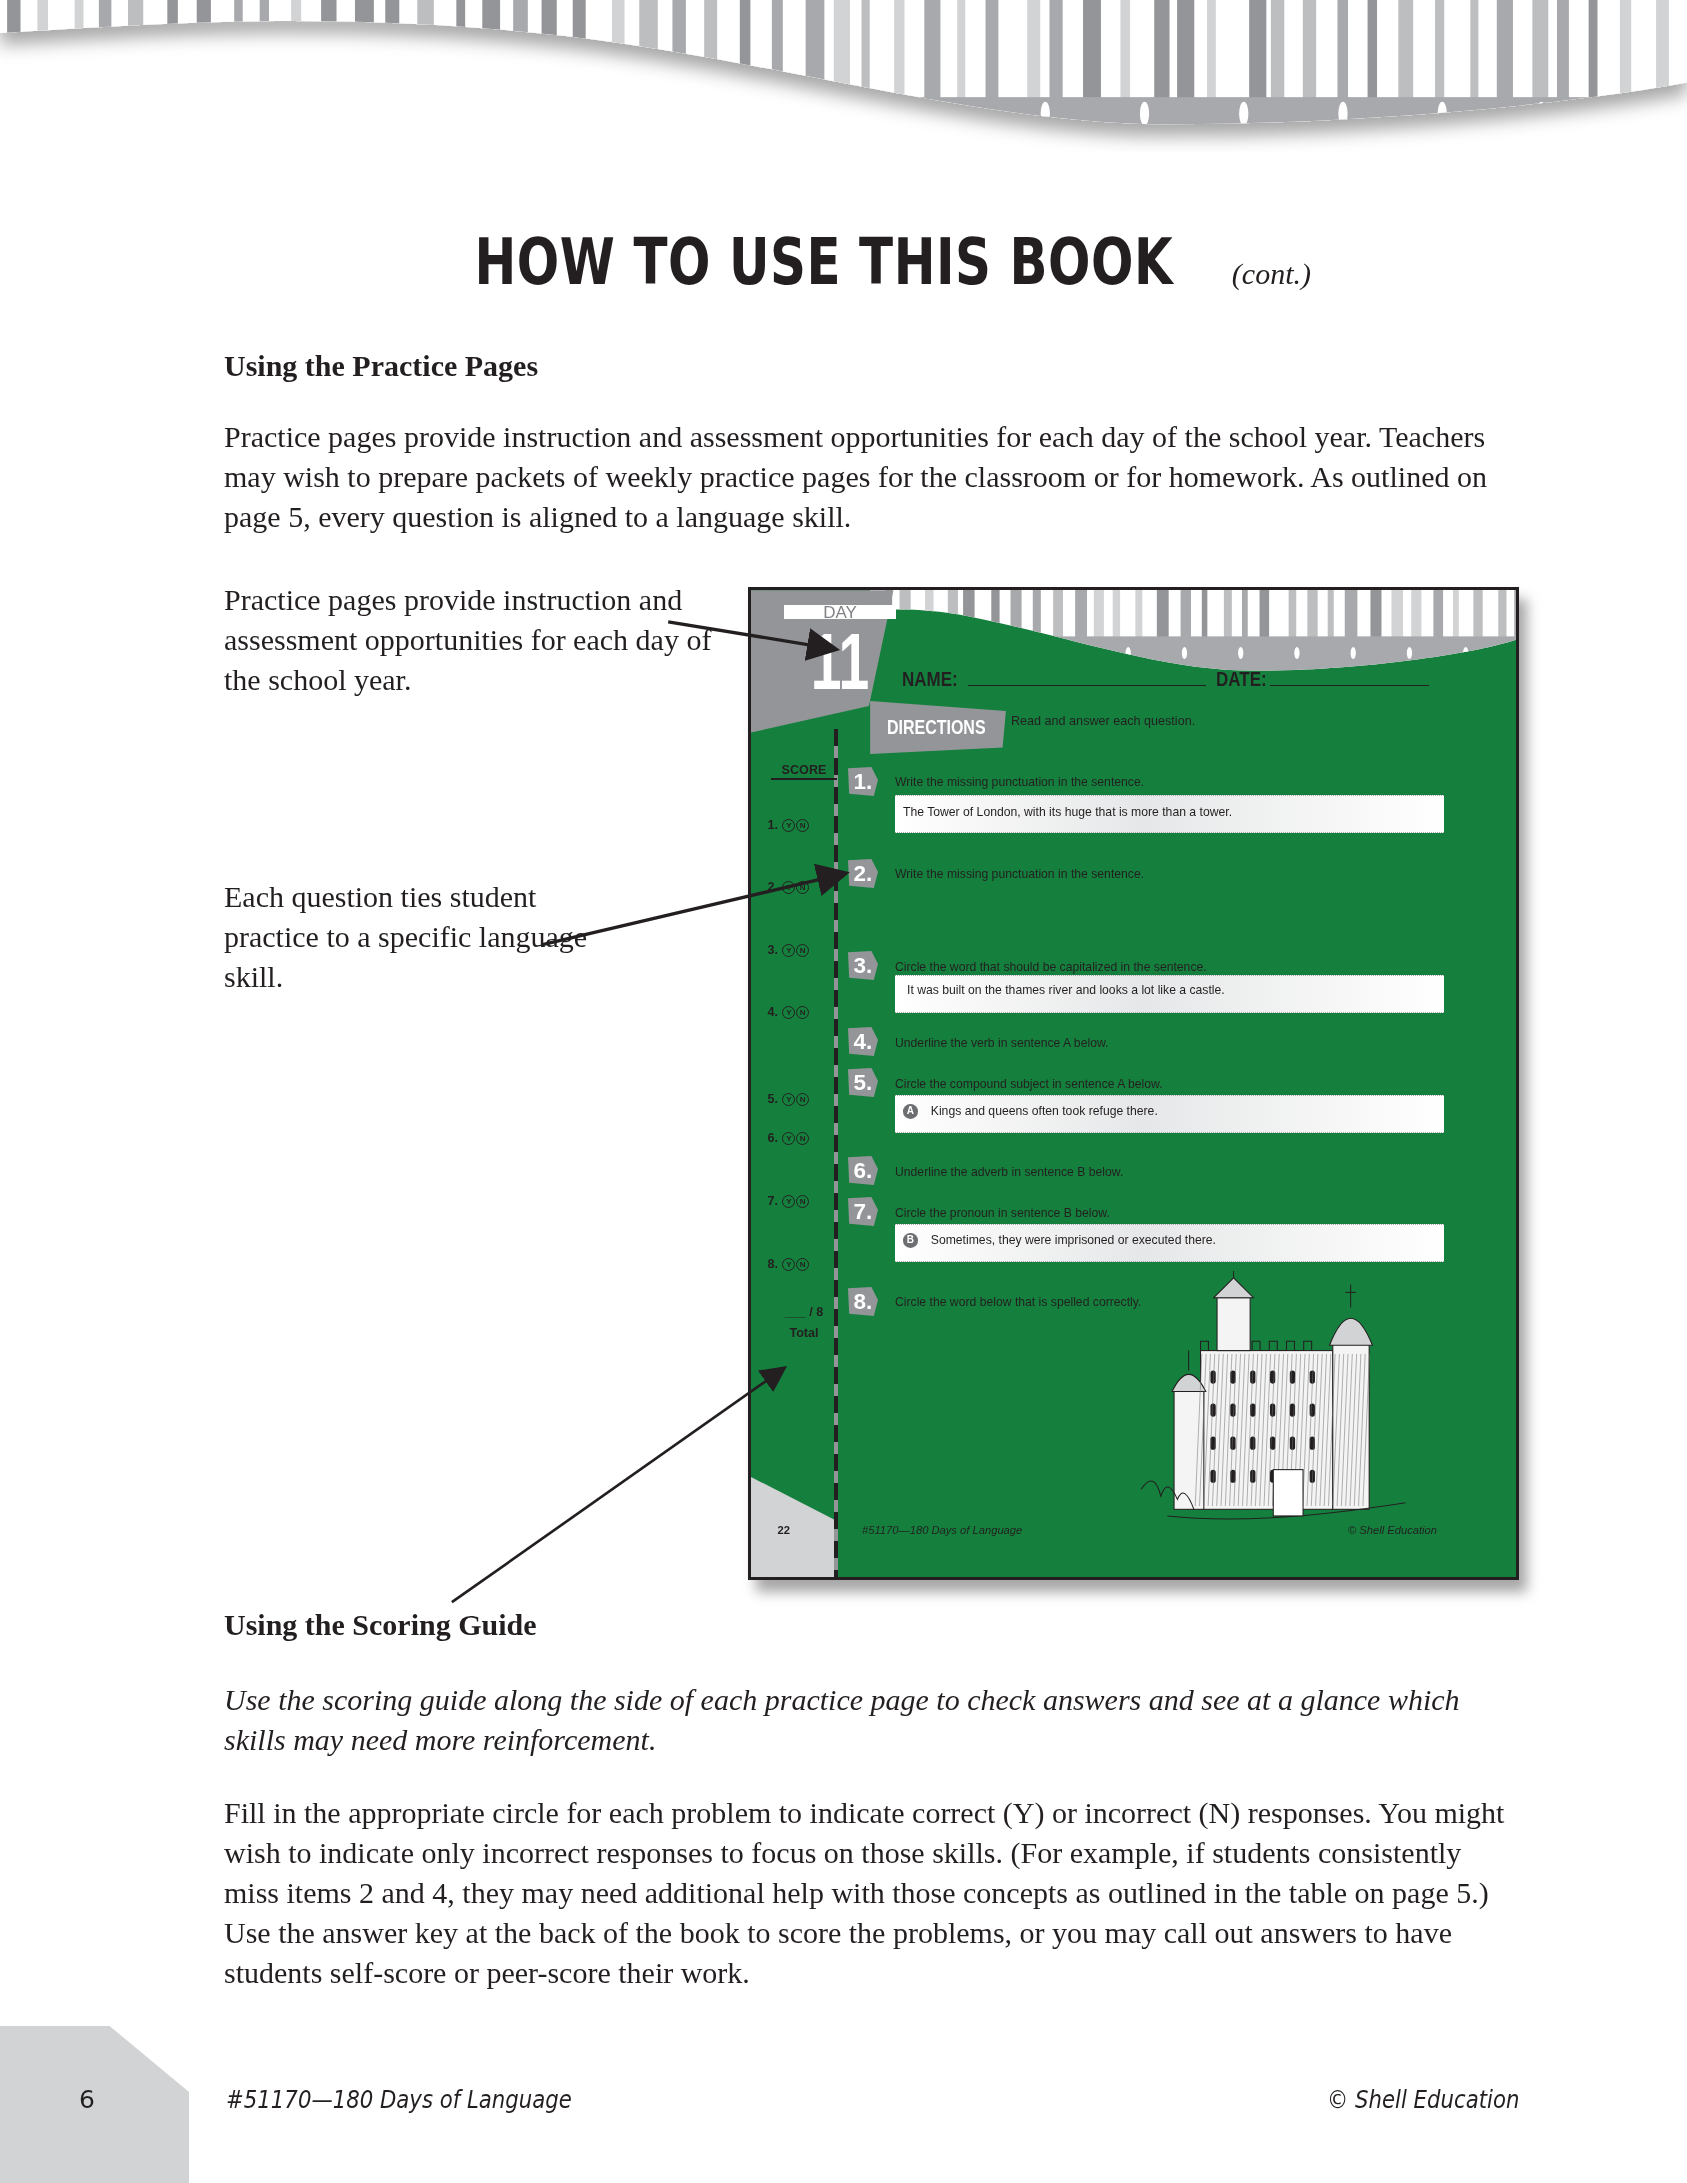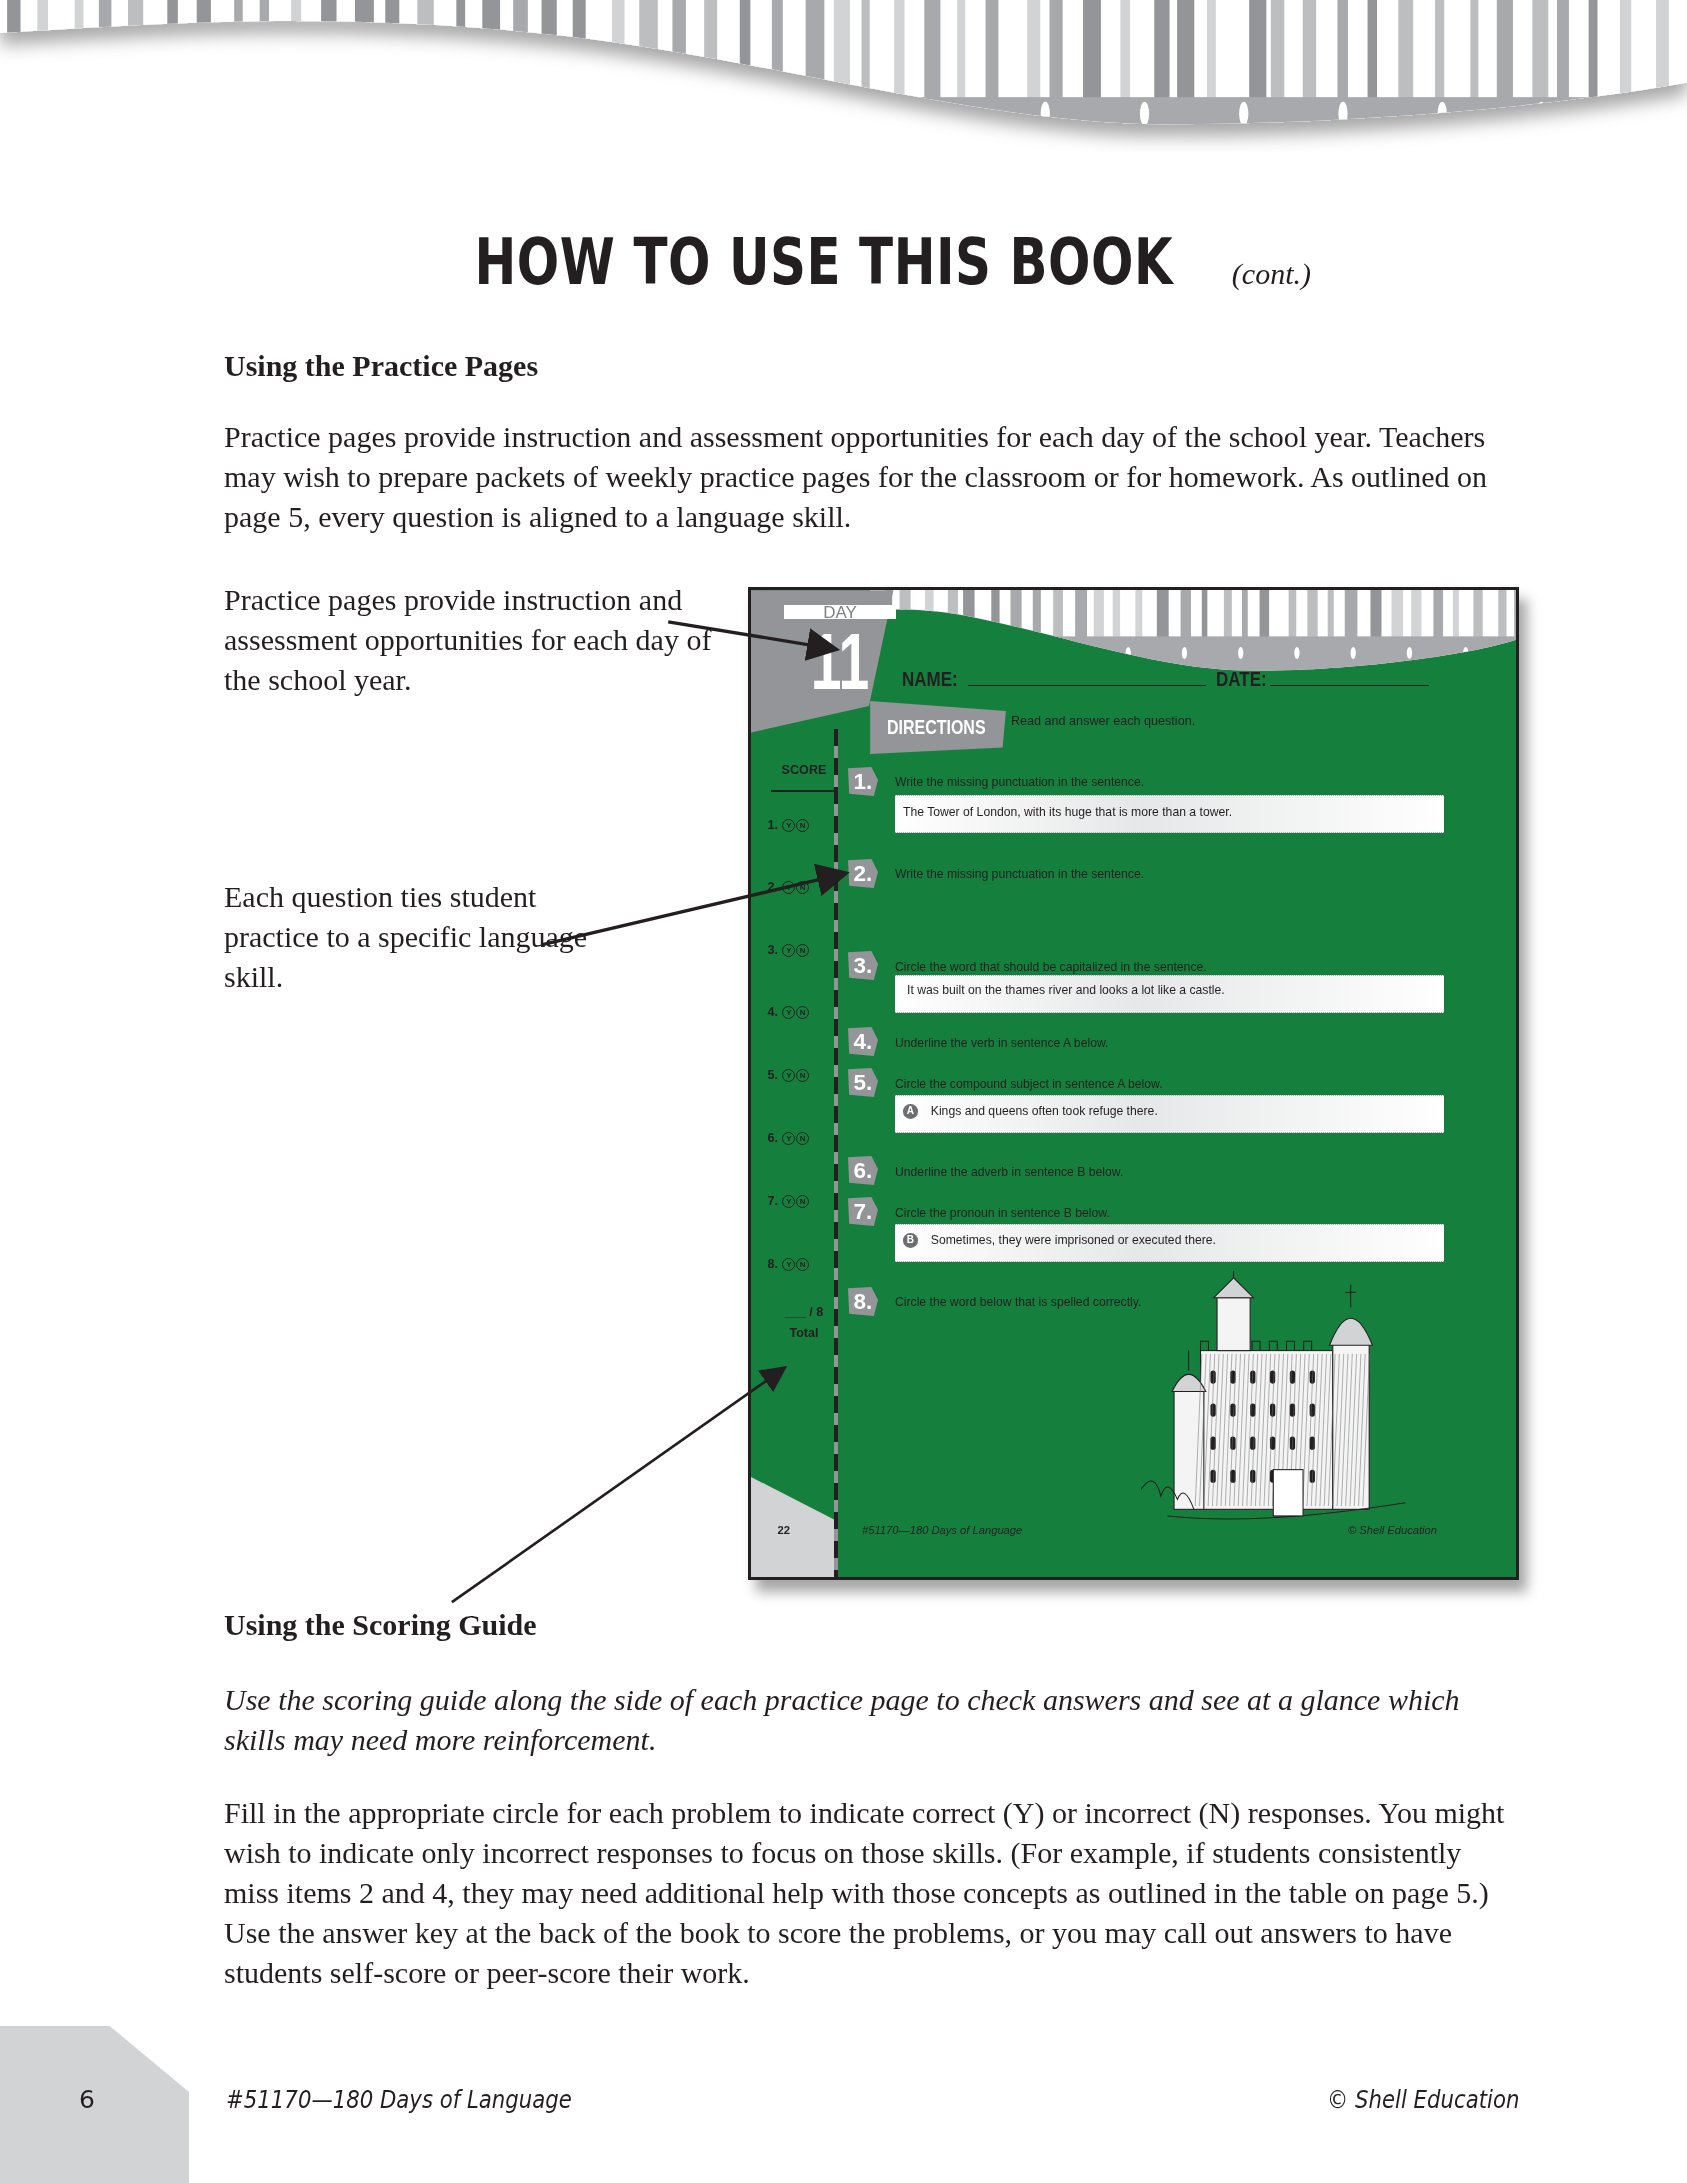--- a/index.html
+++ b/index.html
@@ -35,21 +35,21 @@
   #day-label { position:absolute; left:33px; top:14.6px; width:112px; height:14.6px; background:#fff; color:#808285; font-size:17px; text-align:center; line-height:16px; }
   #day-number { position:absolute; left:33px; top:32px; width:112px; text-align:center; color:#fff; font-weight:bold; font-size:79px; line-height:79px; transform:scaleX(0.7); }
   #name-label { position:absolute; left:151px; top:78px; font-weight:bold; font-size:20px; color:#231f20; transform:scaleX(0.85); transform-origin:left; }
   #name-line { position:absolute; left:217px; top:95px; width:238px; border-bottom:1.3px solid #231f20; }
   #date-label { position:absolute; left:465px; top:78px; font-weight:bold; font-size:20px; color:#231f20; transform:scaleX(0.85); transform-origin:left; }
   #date-line { position:absolute; left:519px; top:95px; width:159px; border-bottom:1.3px solid #231f20; }
 
   #directions-badge { position:absolute; left:119px; top:111px; width:136px; height:53px; }
   #directions-label { position:absolute; left:124px; top:126px; width:119px; text-align:center; color:#fff; font-weight:bold; font-size:20px; transform:scaleX(0.8); }
   #directions-text { position:absolute; left:260px; top:124px; font-size:12.6px; color:#231f20; }
-  #score-header { position:absolute; left:20px; top:173px; width:66px; text-align:center; font-weight:bold; font-size:12.6px; border-bottom:2px solid #231f20; padding-bottom:13px; }
+  #score-header { position:absolute; left:20px; top:173px; width:66px; text-align:center; font-weight:bold; font-size:12.6px; border-bottom:2px solid #231f20; padding-bottom:1px; }
   .score-item { position:absolute; left:16.5px; font-weight:bold; font-size:12.6px; color:#231f20; white-space:nowrap; }
   .yn { display:inline-block; width:11.2px; height:11.2px; border:1px solid #231f20; border-radius:50%; font-size:8px; line-height:11.2px; text-align:center; font-weight:bold; vertical-align:middle; margin-left:0.7px; }
   #total-frac { position:absolute; left:20px; top:715px; width:66px; text-align:center; font-weight:bold; font-size:12.6px; }
   #total-label { position:absolute; left:20px; top:736px; width:66px; text-align:center; font-weight:bold; font-size:12.6px; }
 
   #dash-line { position:absolute; left:83px; top:139px; width:4px; height:848px; background: repeating-linear-gradient(to bottom, #231f20 0 17px, #939598 17px 29px); }
   #bottom-left-tab { position:absolute; left:0; top:887px; width:83px; height:106px; background:#d1d3d4; clip-path: polygon(0 0, 100% 40%, 100% 100%, 0 100%); }
 
   .q-badge { position:absolute; left:97px; width:30px; height:29px; background:#939598; clip-path: polygon(0 4%, 78% 0, 100% 45%, 86% 100%, 4% 92%); color:#fff; font-weight:bold; font-size:22.5px; line-height:29px; text-align:center; }
   .q-text { position:absolute; left:144px; font-size:12.2px; color:#231f20; }
@@ -250,21 +250,21 @@
 
   <div id="dash-line"></div>
   <div id="bottom-left-tab"></div>
 
   <div id="score-header">SCORE</div>
 
   <div class="score-item" style="top:228px"><span>1.</span> <span class="yn">Y</span><span class="yn">N</span></div>
   <div class="score-item" style="top:290px"><span>2.</span> <span class="yn">Y</span><span class="yn">N</span></div>
   <div class="score-item" style="top:353px"><span>3.</span> <span class="yn">Y</span><span class="yn">N</span></div>
   <div class="score-item" style="top:415px"><span>4.</span> <span class="yn">Y</span><span class="yn">N</span></div>
-  <div class="score-item" style="top:478px"><span>5.</span> <span class="yn">Y</span><span class="yn">N</span></div>
+  <div class="score-item" style="top:502px"><span>5.</span> <span class="yn">Y</span><span class="yn">N</span></div>
   <div class="score-item" style="top:541px"><span>6.</span> <span class="yn">Y</span><span class="yn">N</span></div>
   <div class="score-item" style="top:604px"><span>7.</span> <span class="yn">Y</span><span class="yn">N</span></div>
   <div class="score-item" style="top:667px"><span>8.</span> <span class="yn">Y</span><span class="yn">N</span></div>
 
   <div id="total-frac">___ / 8</div>
   <div id="total-label">Total</div>
 
   <div class="q-badge" style="top:177px">1.</div>
   <div class="q-text" style="top:185px">Write the missing punctuation in the sentence.</div>
   <div class="ans-box" style="top:205px">

